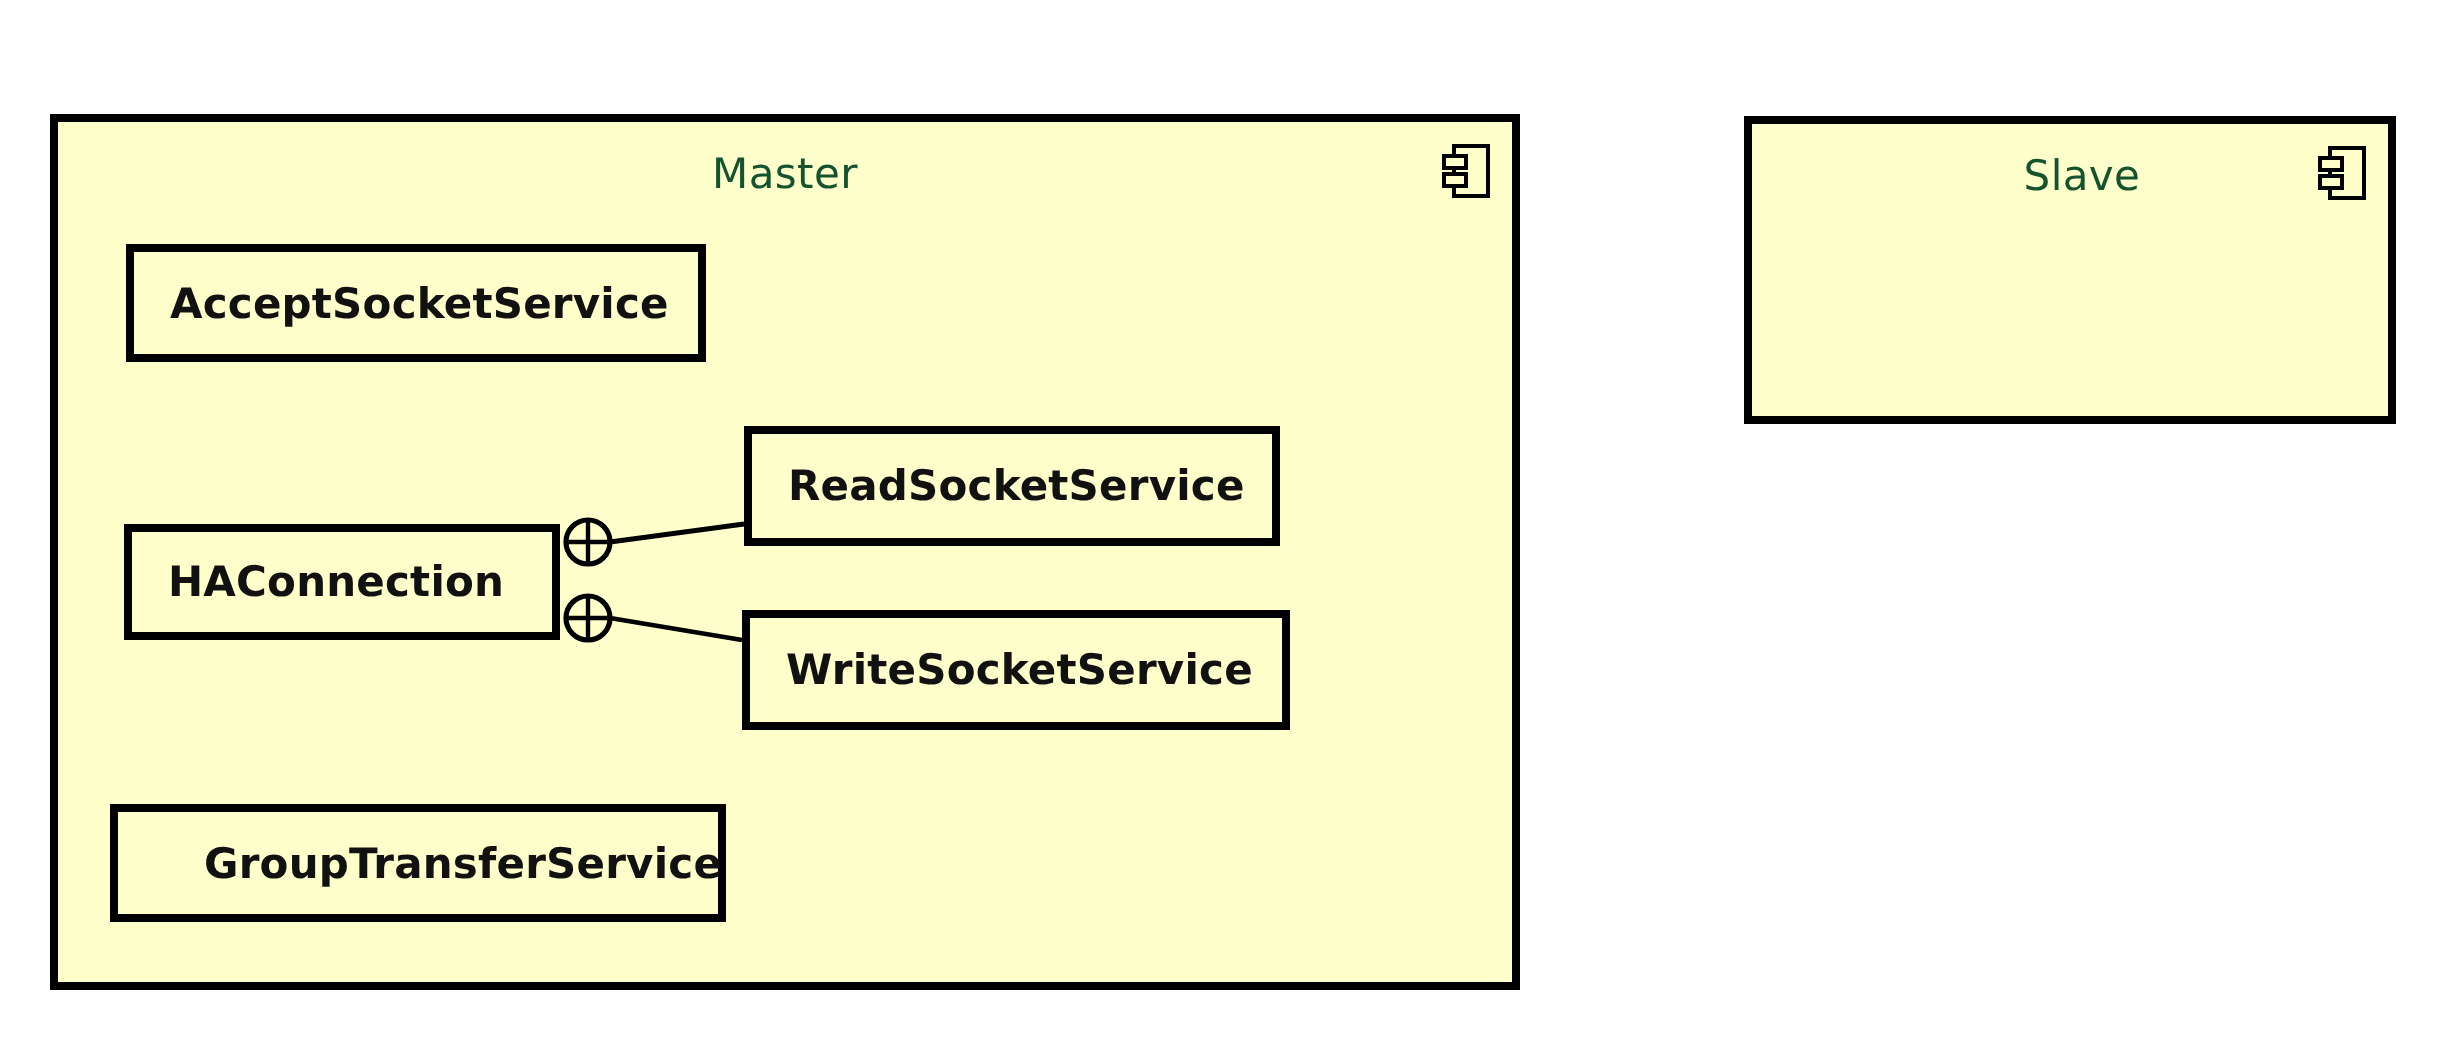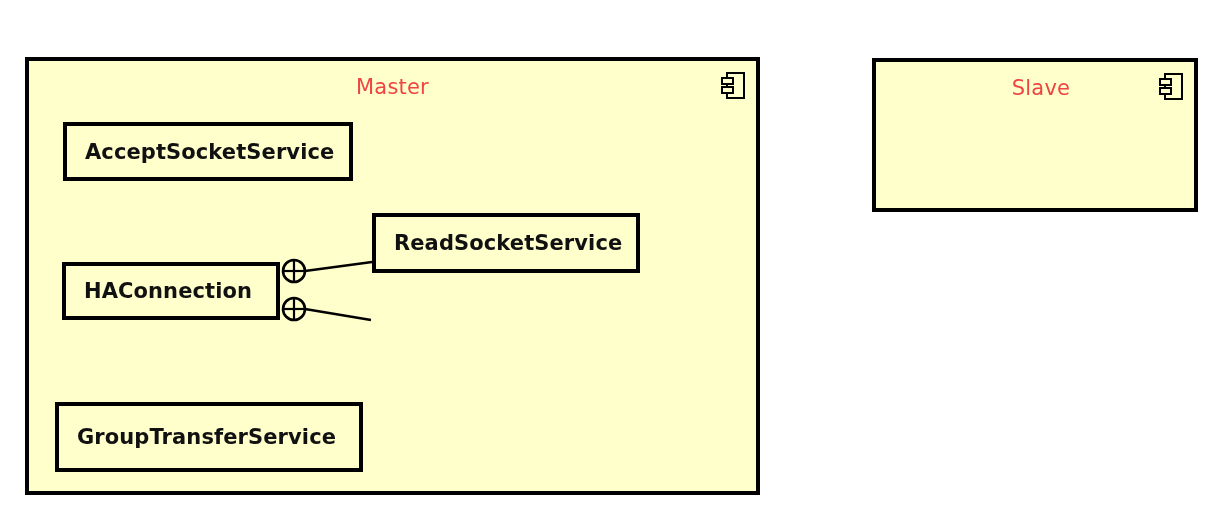--- a/index.html
+++ b/index.html
@@ -23,21 +23,21 @@
     box-sizing: border-box;
     background: #ffffcc;
     border: 4px solid #000000;
   }
   .component-title {
     position: absolute;
     left: 0;
     right: 0;
     text-align: center;
     font-size: 21px;
-    color: #ef4444;
+    color: #14532d;
     font-weight: normal;
     letter-spacing: 0.2px;
     white-space: nowrap;
   }
   .component-icon {
     position: absolute;
   }
   
   .part {
     position: absolute;
@@ -94,21 +94,24 @@
     </div>
     <div class="part" style="left: 62px; top: 262px; width: 218px; height: 58px;">
       <span class="part-label">HAConnection</span>
     </div>
     <div class="part" style="left: 63px; top: 122px; width: 290px; height: 59px;">
       <span class="part-label">AcceptSocketService</span>
     </div>
     <div class="part" style="left: 372px; top: 213px; width: 268px; height: 60px; text-align: center;">
       <span class="part-label">ReadSocketService</span>
     </div>
-    <div class="part" style="left: 55px; top: 402px; width: 308px; height: 70px;">
+    <div class="part" style="left: 371px; top: 305px; width: 274px; height: 60px;">
+      <span class="part-label">WriteSocketService</span>
+    </div>
+    <div class="part" style="left: 55px; top: 402px; width: 308px; height: 59px; padding-left: 25px;">
       <span class="part-label">GroupTransferService</span>
     </div>
     <div class="component" style="left: 872px; top: 58px; width: 326px; height: 154px;">
       <div class="component-title" style="top: 14px; padding-left: 12px;">Slave</div>
       <svg class="component-icon" width="26" height="30" viewBox="0 0 26 30" style="left: 282px; top: 10px;">
         <rect x="7" y="2" width="17" height="25" fill="#ffffcc" stroke="#000000" stroke-width="2"></rect>
         <rect x="2" y="7" width="11" height="6" fill="#ffffcc" stroke="#000000" stroke-width="2"></rect>
         <rect x="2" y="16" width="11" height="6" fill="#ffffcc" stroke="#000000" stroke-width="2"></rect>
       </svg>
     </div>

